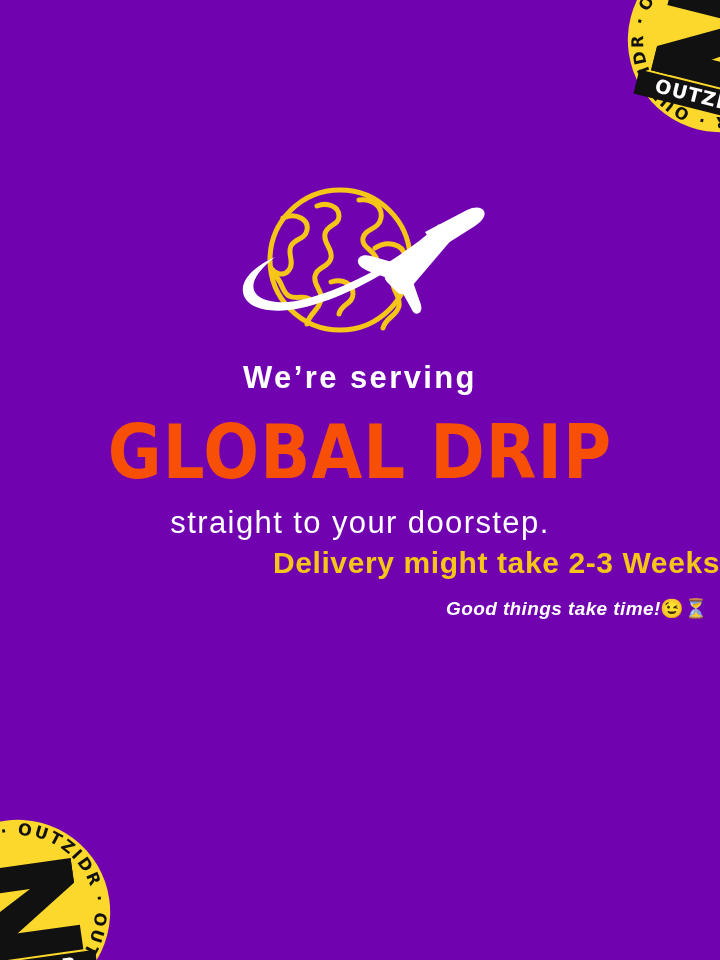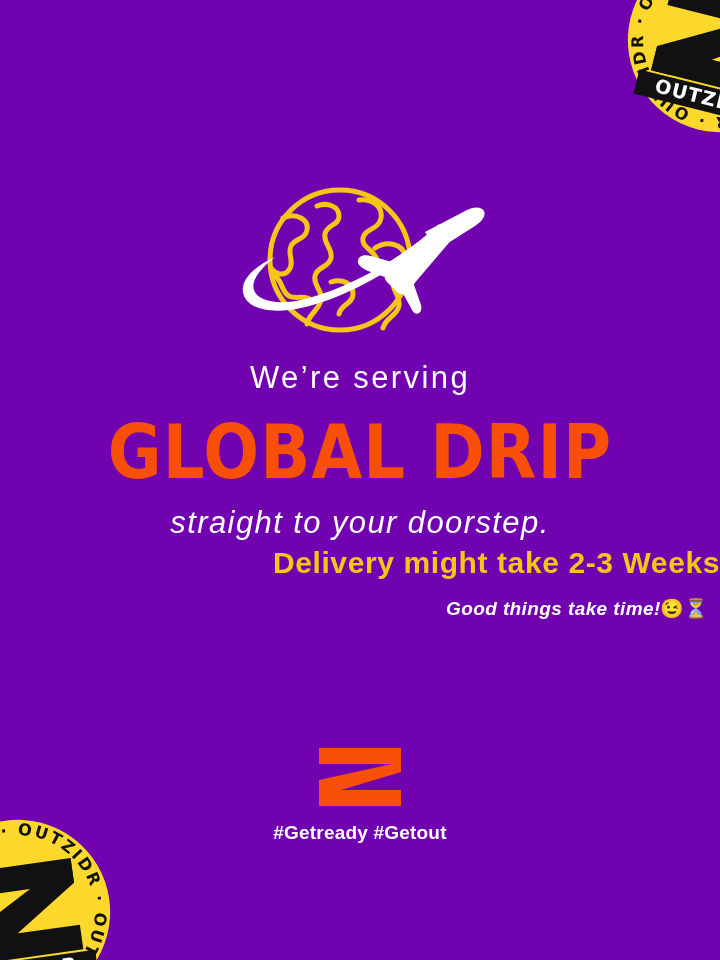--- a/index.html
+++ b/index.html
@@ -52,21 +52,21 @@
   #headline-block {
     position: absolute;
     left: 0;
     right: 0;
     top: 362px;
     text-align: center;
   }
   .line-serving {
     color: #FFFFFF;
     font-size: 31px;
-    font-weight: 400;
+    font-weight: 700;
     letter-spacing: 2.4px;
     line-height: 1.0;
     margin: 0;
   }
   .line-global-drip {
     color: #F84F06;
     font-size: 62px;
     font-weight: 700;
     letter-spacing: 1px;
     line-height: 1.0;
@@ -75,21 +75,20 @@
     transform: scaleX(1.06) scaleY(1.22);
     transform-origin: center top;
   }
   .line-doorstep {
     color: #FFFFFF;
     font-size: 31px;
     font-weight: 300;
     letter-spacing: 1.4px;
     line-height: 1.0;
     margin: 30px 0 0 0;
-    font-style: italic;
   }
 
   #delivery-block {
     position: absolute;
     left: 0;
     right: 0;
     top: 548px;
     text-align: right;
     padding-left: 44px;
   }
@@ -242,22 +241,14 @@
     <p class="line-doorstep">straight to your doorstep.</p>
   </div>
 
   <div id="delivery-block">
     <p class="line-delivery">Delivery might take 2-3 Weeks</p>
     <p class="line-goodthings">
       <span>Good things take time!</span><span class="emoji">😉</span><span class="emoji">⏳</span>
     </p>
   </div>
 
-  <div id="footer-block">
-    <svg id="z-logo" viewBox="0 0 82 58" xmlns="http://www.w3.org/2000/svg">
-      <rect x="0" y="0" width="82" height="16" fill="#F84F06"></rect>
-      <polygon points="82,14 82,24 22,42 0,42 0,32" fill="#F84F06"></polygon>
-      <rect x="0" y="42" width="82" height="16" fill="#F84F06"></rect>
-    </svg>
-    <p class="line-hashtags">#Getready #Getout</p>
-  </div>
 
 </div>
 
 </body></html>

